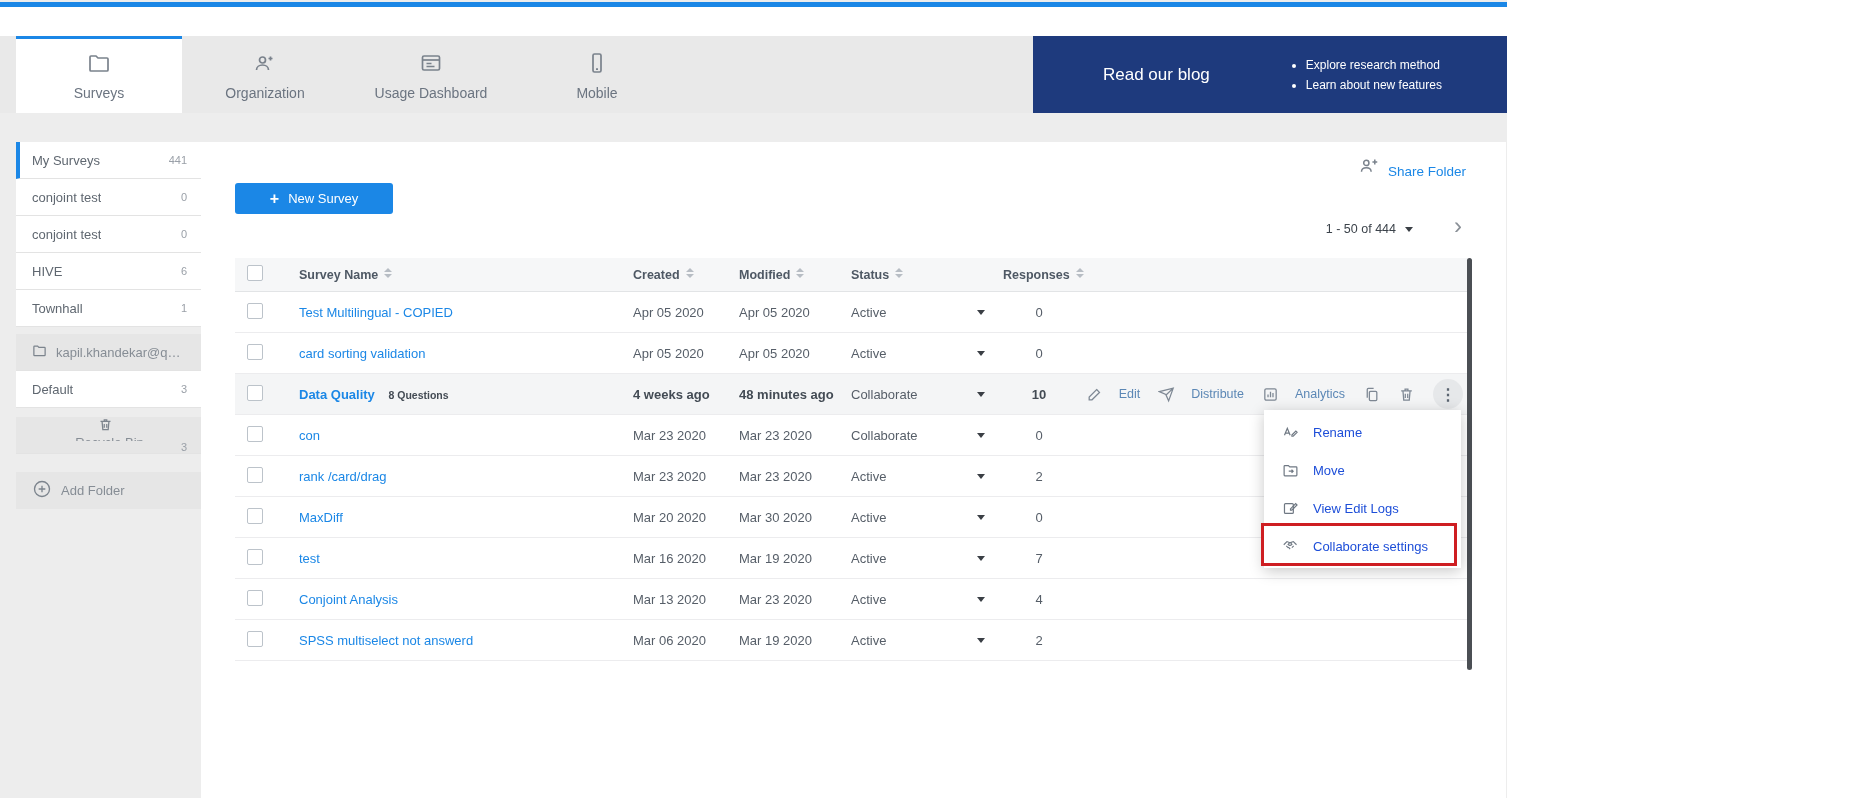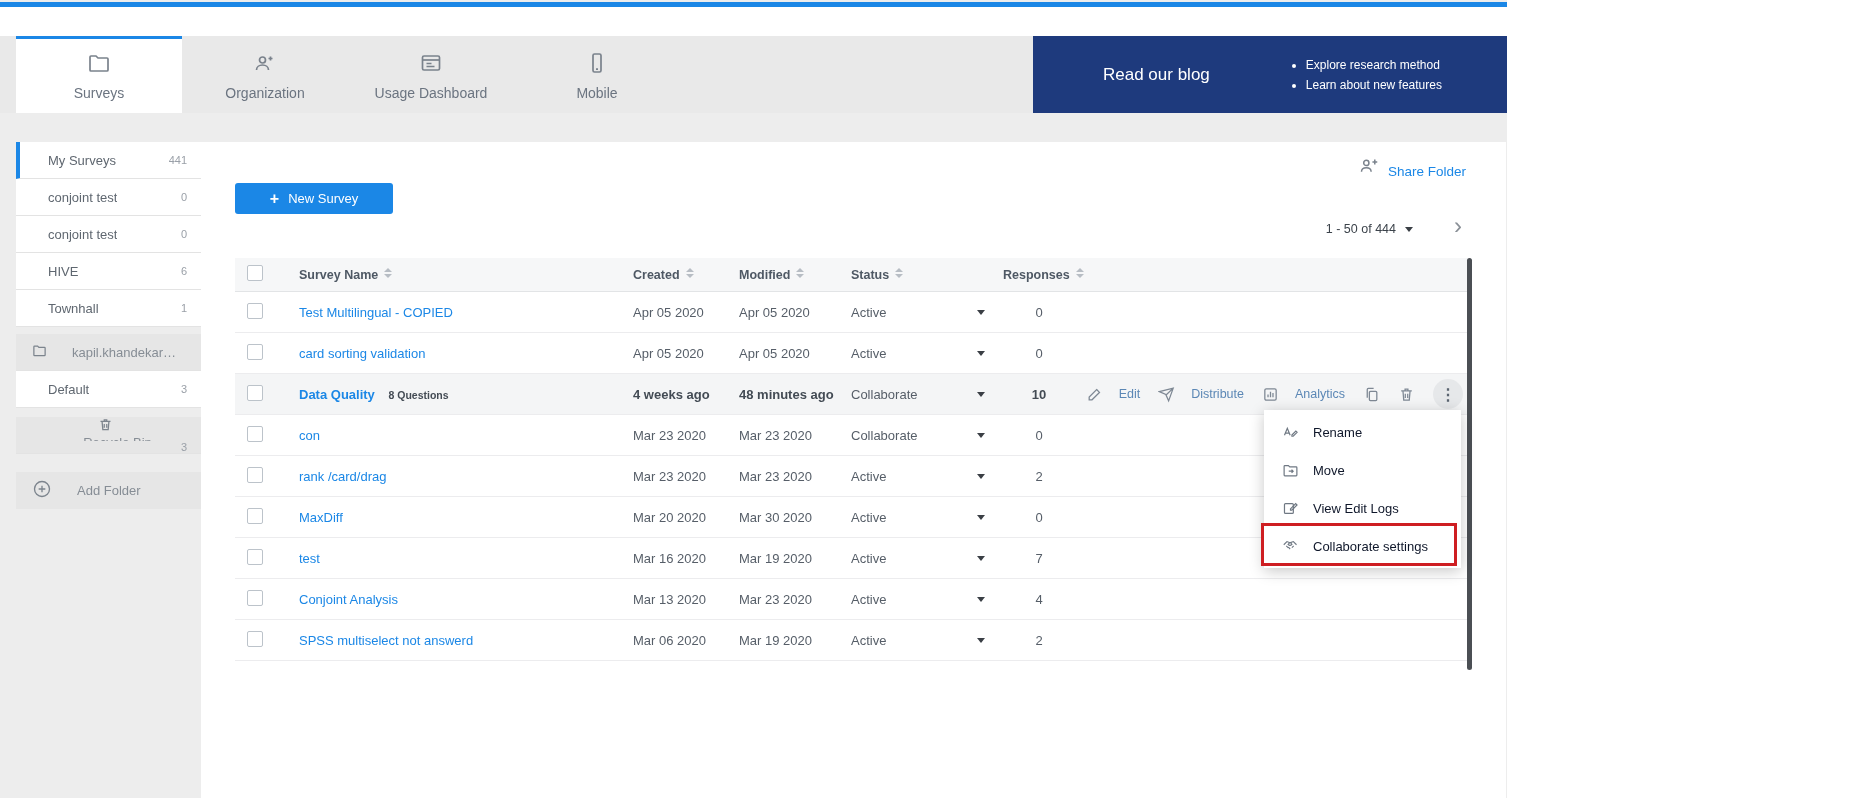--- a/index.html
+++ b/index.html
@@ -27,21 +27,21 @@
   .sidebar { width: 185px; flex: none; }
   .side-item { height: 37px; display: flex; align-items: center; padding: 0 14px 0 16px; background: #fff;
                border-bottom: 1px solid #e3e3e3; font-size: 13px; color: #5f6770; cursor: pointer; }
   .side-item .cnt { margin-left: auto; font-size: 11px; color: #9aa0a8; }
   .side-item.active { border-left: 4px solid #1b87e6; padding-left: 12px; }
   .side-item.gray { background: #e6e6e6; color: #868d95; }
   .side-item.gap7 { margin-top: 7px; }
   .side-item.gap9 { margin-top: 9px; flex-direction: column; }
   .side-item.gap18 { margin-top: 18px; border-bottom: none; }
   .side-item svg { width: 15px; height: 15px; margin-right: 9px; color: #7c848d; flex: none; }
-  .side-item .lbl { white-space: nowrap; overflow: hidden; text-overflow: ellipsis; margin-left: 16px; }
+  .side-item .lbl { white-space: nowrap; overflow: hidden; text-overflow: ellipsis; }
   .side-item.addf svg { width: 20px; height: 20px; }
 
   .panel { flex: 1; background: #ffffff; position: relative; }
 
   .share { position: absolute; top: 13px; right: 40px; display: flex; align-items: flex-end; gap: 9px;
            color: #1b87e6; font-size: 13.5px; cursor: pointer; }
   .share svg { width: 21px; height: 21px; color: #7a828c; }
 
   .new-btn { position: absolute; left: 34px; top: 41px; width: 158px; height: 31px; background: #1b87e6; border: none;
              border-radius: 3px; color: #fff; font-size: 13px; display: flex; align-items: center; justify-content: center;
@@ -76,21 +76,21 @@
   .c-actions { display: flex; align-items: center; justify-content: flex-end; gap: 18px; padding-right: 8px; }
   .action { display: flex; align-items: center; gap: 16px; font-size: 12.5px; color: #5b87b5; cursor: pointer; white-space: nowrap; }
   .action svg, .icon-btn svg { width: 17px; height: 17px; color: #7e8894; }
   .icon-btn { cursor: pointer; display: flex; }
   .more-btn { width: 30px; height: 30px; border-radius: 50%; background: #e6e8ea; color: #5a6470; display: flex;
               align-items: center; justify-content: center; font-size: 16px; cursor: pointer; font-weight: bold; }
 
   
   .menu { position: absolute; left: 1264px; top: 410px; width: 197px; background: #fff; padding: 3px 0;
           box-shadow: 0 3px 14px rgba(0,0,0,.22); z-index: 20; }
-  .menu-item { height: 38px; display: flex; align-items: center; gap: 14px; padding: 0 18px; font-size: 13px; color: #0f172a; cursor: pointer; }
+  .menu-item { height: 38px; display: flex; align-items: center; gap: 14px; padding: 0 18px; font-size: 13px; color: #1d4ed8; cursor: pointer; }
   .menu-item svg { width: 17px; height: 17px; color: #6f7883; flex: none; }
   .red-box { position: absolute; left: 1261px; top: 523px; width: 196px; height: 43px; border: 3px solid #ce1e22; z-index: 21; pointer-events: none; }
 
   .scroll-thumb { position: absolute; left: 1467px; top: 258px; width: 5px; height: 412px; background: #4b4f54; border-radius: 3px; z-index: 5; cursor: pointer; }
 </style>
 </head>
 <body>
 
 <div class="app">
   <div class="top-blue"></div>

